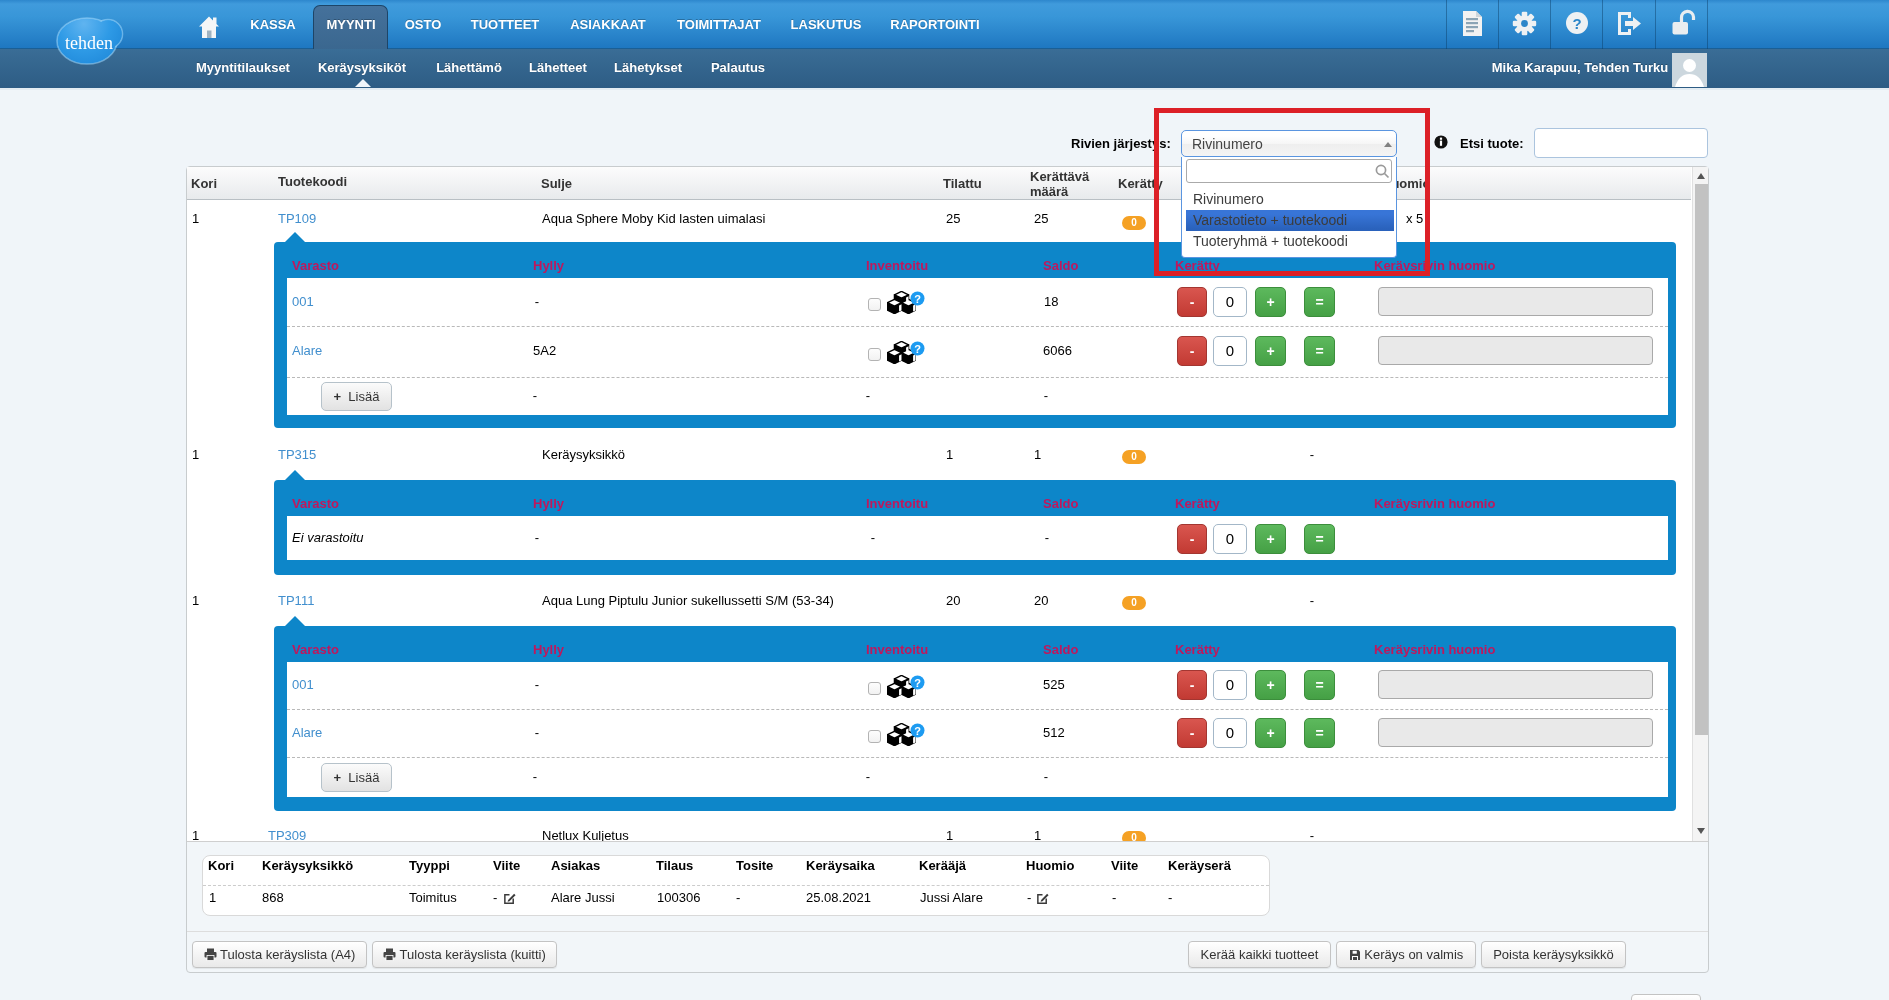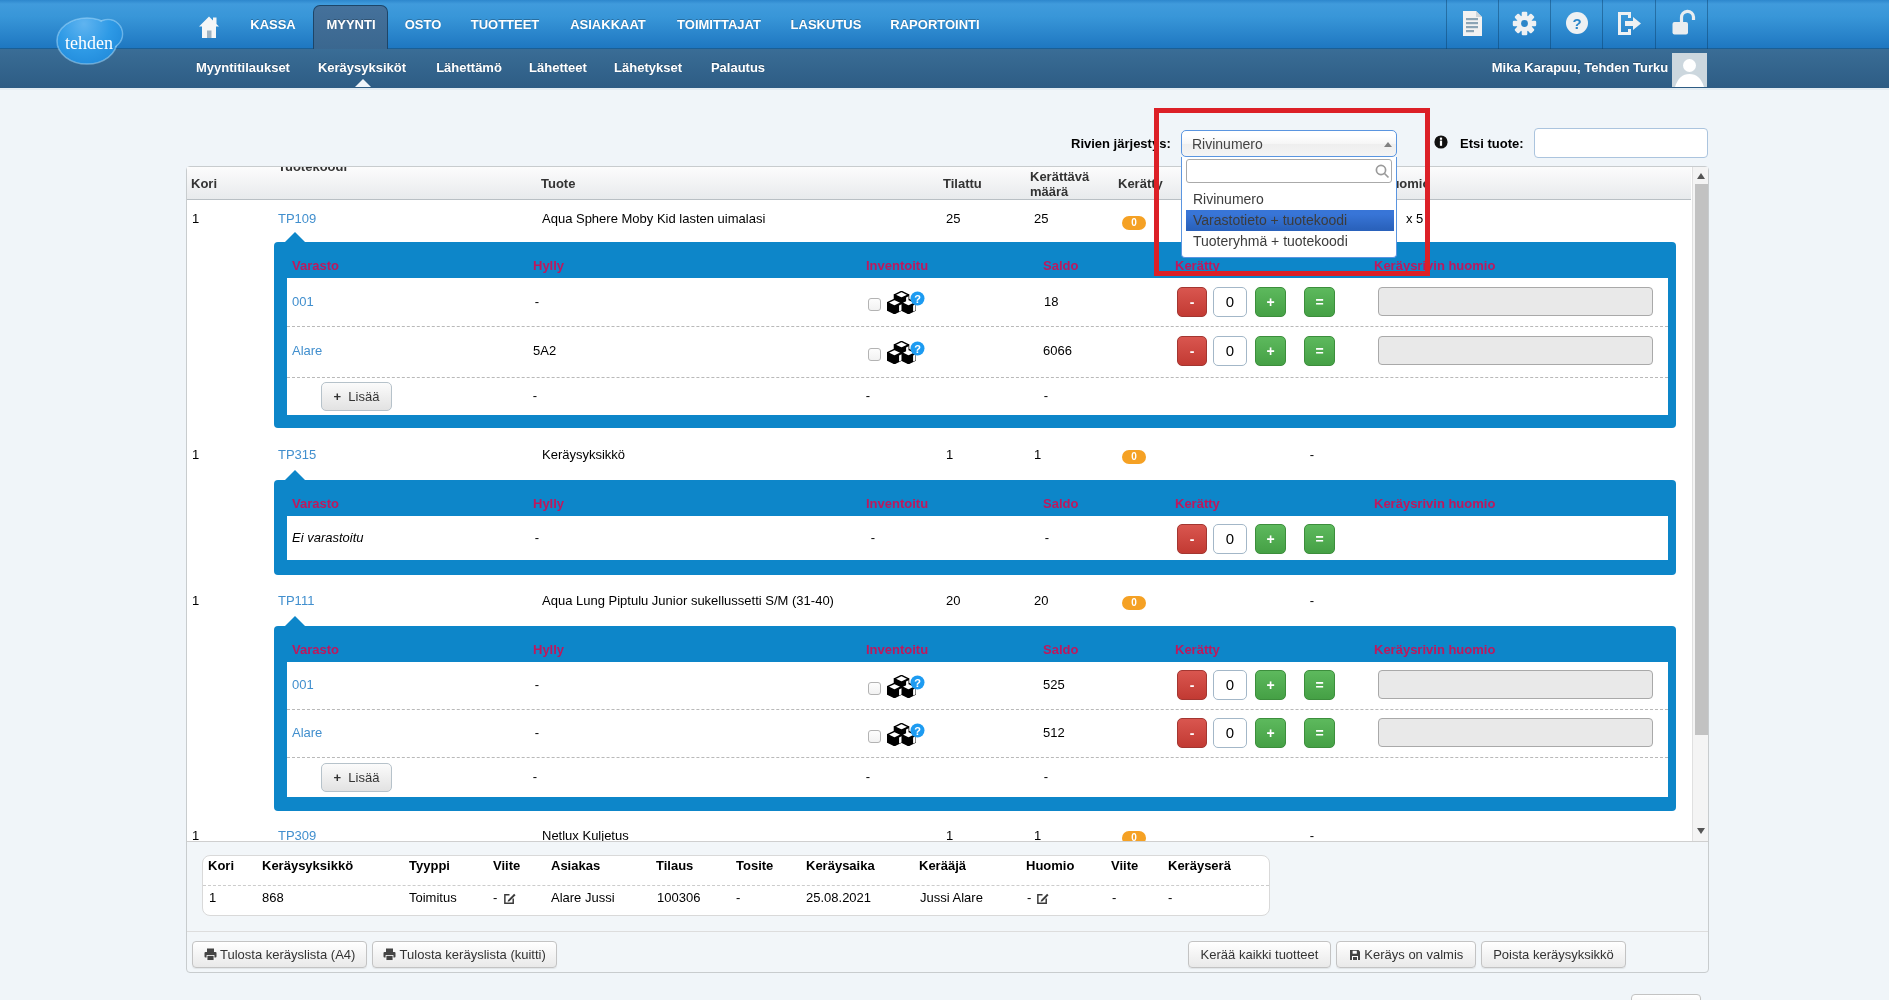--- a/index.html
+++ b/index.html
@@ -137,22 +137,22 @@
   <rect x="5.9" y="5.6" width="2.2" height="5.2" fill="#fff"></rect>
   <rect x="5.9" y="2.6" width="2.2" height="2.2" fill="#fff"></rect>
 </svg>
 <div class="t b" style="left:1460px;top:136px">Etsi tuote:</div>
 <div class="a" style="left:1534px;top:128px;width:174px;height:30px;background:#fff;border:1px solid #abc4de;border-radius:4px"></div>
 <div class="a container"></div>
 <div class="a scrollarea">
 <div class="a" style="left:-187px;top:-167px;width:1889px;height:1009px">
 <div class="a" style="left:187px;top:167px;width:1504px;height:33px;background:linear-gradient(180deg,#fcfcfc,#e8eaec);border-bottom:1px solid #b9bfc4"></div>
 <div class="hl" style="left:191px;top:167px">Kori</div>
-<div class="hl" style="left:278px;top:150px">Tuotekoodi</div>
-<div class="hl" style="left:541px;top:167px">Tuote</div>
+<div class="hl" style="left:278px;top:165px">Tuotekoodi</div>
+<div class="hl" style="left:541px;top:167px">Sulje</div>
 <div class="hl" style="left:943px;top:167px">Tilattu</div>
 <div class="hl" style="left:1030px;top:169px;line-height:15px">Kerättävä<br>määrä</div>
 <div class="hl" style="left:1118px;top:167px">Kerätty</div>
 <div class="hl" style="left:1382px;top:167px">Huomio</div>
 <div class="t" style="left:192px;top:211px">1</div>
 <div class="t link" style="left:278px;top:211px">TP109</div>
 <div class="t" style="left:542px;top:211px">Aqua Sphere Moby Kid lasten uimalasi</div>
 <div class="t" style="left:946px;top:211px">25</div>
 <div class="t" style="left:1034px;top:211px">25</div>
 <div class="badge" style="left:1134px;top:216px">0</div>
@@ -161,28 +161,28 @@
 <div class="t" style="left:192px;top:447px">1</div>
 <div class="t link" style="left:278px;top:447px">TP315</div>
 <div class="t" style="left:542px;top:447px">Keräysyksikkö</div>
 <div class="t" style="left:946px;top:447px">1</div>
 <div class="t" style="left:1034px;top:447px">1</div>
 <div class="badge" style="left:1134px;top:450px">0</div>
 <div class="t cx" style="left:1312px;top:447px">-</div>
 
 <div class="t" style="left:192px;top:593px">1</div>
 <div class="t link" style="left:278px;top:593px">TP111</div>
-<div class="t" style="left:542px;top:593px">Aqua Lung Piptulu Junior sukellussetti S/M (31-40)</div>
+<div class="t" style="left:542px;top:593px">Aqua Lung Piptulu Junior sukellussetti S/M (53-34)</div>
 <div class="t" style="left:946px;top:593px">20</div>
 <div class="t" style="left:1034px;top:593px">20</div>
 <div class="badge" style="left:1134px;top:596px">0</div>
 <div class="t cx" style="left:1312px;top:593px">-</div>
 
 <div class="t" style="left:192px;top:828px">1</div>
-<div class="t link" style="left:278px;top:828px">TP309</div>
+<div class="t link" style="left:268px;top:828px">TP309</div>
 <div class="t" style="left:542px;top:828px">Netlux Kuljetus</div>
 <div class="t" style="left:946px;top:828px">1</div>
 <div class="t" style="left:1034px;top:828px">1</div>
 <div class="badge" style="left:1134px;top:831px">0</div>
 <div class="t cx" style="left:1312px;top:828px">-</div>
 <svg width="0" height="0">
         <defs>
 <g id="cubes" stroke="#000" stroke-width="1.6" stroke-linejoin="round">
 <path d="M8 4.25 l7.5 3.75 l0 8.5 l-7.5 -3.75 z" fill="#000"></path>
 <path d="M23 4.25 l-7.5 3.75 l0 8.5 l7.5 -3.75 z" fill="#000"></path>

